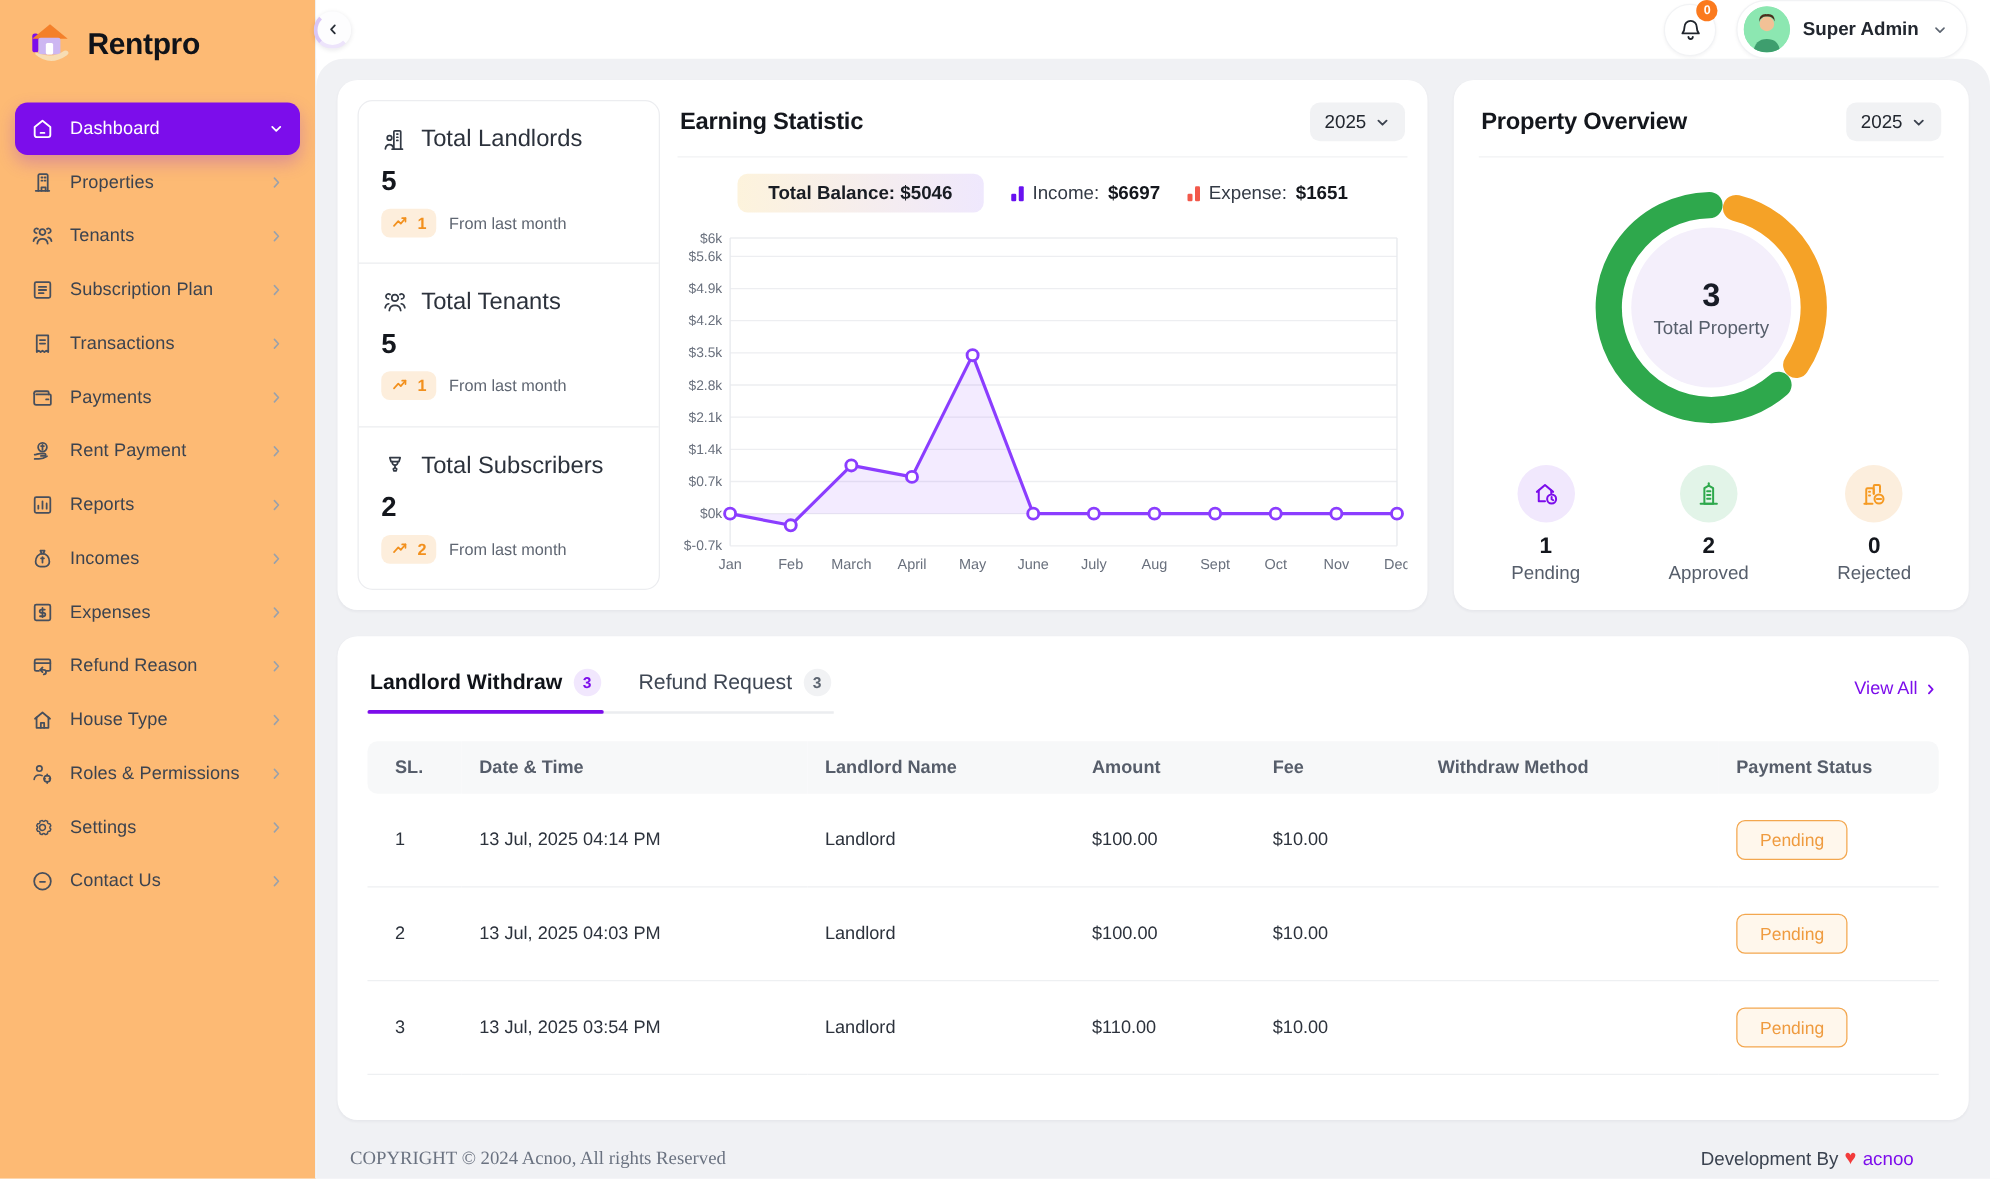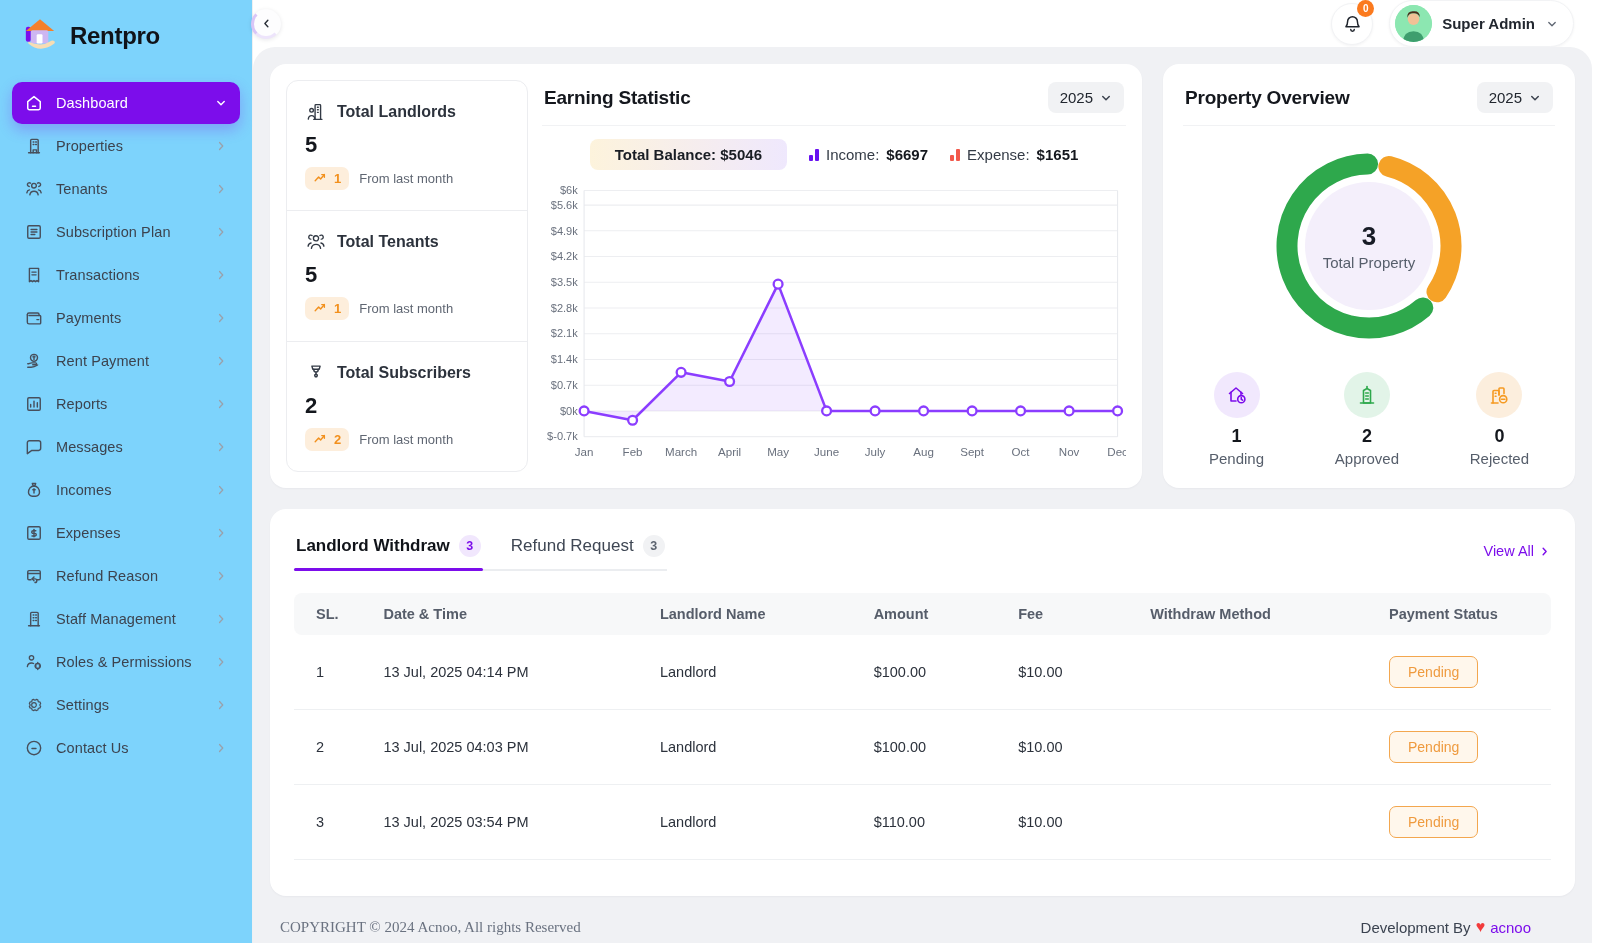--- a/index.html
+++ b/index.html
@@ -1,21 +1,21 @@
 <!DOCTYPE html>
 <html><head>
 <meta charset="utf-8">
 <style>
   * { margin:0; padding:0; box-sizing:border-box; }
   html,body { width:1600px; height:943px; overflow:hidden; }
   body { font-family:"Liberation Sans", sans-serif; background:#ffffff; color:#1a1d23; }
   .app { display:flex; width:1600px; height:943px; }
 
   
-  .sidebar { width:253px; min-width:253px; background:#7dd3fc; border-right:1px solid #eef0f2; height:943px; }
+  .sidebar { width:253px; min-width:253px; background:#fdba74; border-right:1px solid #eef0f2; height:943px; }
   .logo-row { display:flex; align-items:center; gap:10px; padding:16px 20px; height:72px; }
   .logo-mark { width:40px; height:40px; }
   .logo-text { font-size:24px; font-weight:800; letter-spacing:-.3px; color:#101319; }
   .side-nav { padding:10px 12px; }
   .side-item { display:flex; align-items:center; gap:12px; height:42px; padding:0 12px; border-radius:10px; color:#3c434f; cursor:pointer; margin-bottom:1px; }
   .side-item .s-ic { display:flex; color:#474f5c; }
   .side-item .s-ic svg { width:20px; height:20px; }
   .side-item .s-lb { flex:1; font-size:14.5px; font-weight:500; letter-spacing:.1px; }
   .side-item .s-ch { display:flex; color:#9aa1ab; }
   .side-item .s-ch svg { width:14px; height:14px; }
@@ -39,21 +39,21 @@
   .panel { flex:1; background:#f0f1f4; border-radius:22px 22px 0 0; margin-right:8px; padding:17px 17px 0 17px; display:flex; flex-direction:column; }
 
   .row1 { display:flex; gap:21px; }
   .card { background:#fff; border-radius:16px; box-shadow:0 1px 2px rgba(16,24,40,.04); }
   .card-earning { flex:1; display:flex; padding:16px; gap:14px; height:424px; }
   .stats-col { width:242px; min-width:242px; border:1px solid #ECEDF0; border-radius:12px; display:flex; flex-direction:column; }
   .stat-block { flex:1; padding:16px 18px; border-bottom:1px solid #ECEDF0; display:flex; flex-direction:column; justify-content:center; gap:9px; }
   .stat-block:last-child { border-bottom:none; }
   .stat-head { display:flex; align-items:center; gap:10px; color:#2c323c; }
   .stat-head svg { width:22px; height:22px; color:#333a45; }
-  .stat-label { font-size:16px; font-weight:700; color:#2c323c; }
+  .stat-label { font-size:19px; font-weight:400; color:#2c323c; }
   .stat-value { font-size:22px; font-weight:700; color:#14171d; }
   .stat-foot { display:flex; align-items:center; gap:10px; }
   .trend-badge { display:flex; align-items:center; gap:6px; background:#FDEEDC; border-radius:7px; padding:4px 8px; color:#F2901D; font-weight:700; font-size:13px; }
   .trend-badge svg { width:15px; height:15px; }
   .stat-note { font-size:13px; color:#5f6672; }
 
   .chart-wrap { flex:1; display:flex; flex-direction:column; min-width:0; }
   .card-head { display:flex; align-items:center; justify-content:space-between; padding:2px 2px 12px 2px; border-bottom:1px solid #f1f2f4; }
   .card-title { font-size:19px; font-weight:700; color:#14171d; letter-spacing:-.2px; }
   .year-select { display:flex; align-items:center; gap:7px; background:#F1F2F4; border-radius:8px; padding:7px 12px; font-size:15px; color:#22272f; cursor:pointer; }
@@ -242,33 +242,20 @@
           <span class="s-lb">Reports</span>
           <span class="s-ch">
             <svg viewBox="0 0 24 24" fill="none" stroke="currentColor" stroke-width="2.2" stroke-linecap="round" stroke-linejoin="round">
               <path d="M9.5 6 15 12l-5.5 6"></path>
             </svg>
           </span>
         </div>
         <div class="side-item">
           <span class="s-ic">
             <svg viewBox="0 0 24 24" fill="none" stroke="currentColor" stroke-width="1.7" stroke-linecap="round" stroke-linejoin="round">
-              <path d="M4 7A2.5 2.5 0 0 1 6.5 4.5h11A2.5 2.5 0 0 1 20 7v6.6a2.5 2.5 0 0 1-2.5 2.5H9.4L4 20Z"></path>
-            </svg>
-          </span>
-          <span class="s-lb">Messages</span>
-          <span class="s-ch">
-            <svg viewBox="0 0 24 24" fill="none" stroke="currentColor" stroke-width="2.2" stroke-linecap="round" stroke-linejoin="round">
-              <path d="M9.5 6 15 12l-5.5 6"></path>
-            </svg>
-          </span>
-        </div>
-        <div class="side-item">
-          <span class="s-ic">
-            <svg viewBox="0 0 24 24" fill="none" stroke="currentColor" stroke-width="1.7" stroke-linecap="round" stroke-linejoin="round">
               <path d="M10 4.2h4l-1.1 2.9h-1.8Z"></path>
               <path d="M12 7.1c-4 0-6.6 3.6-6.6 7.7A4.6 4.6 0 0 0 10 19.5h4a4.6 4.6 0 0 0 4.6-4.7c0-4.1-2.6-7.7-6.6-7.7Z"></path>
               <path d="M12 10.4v5.2M10.6 11.6h2.8"></path>
             </svg>
           </span>
           <span class="s-lb">Incomes</span>
           <span class="s-ch">
             <svg viewBox="0 0 24 24" fill="none" stroke="currentColor" stroke-width="2.2" stroke-linecap="round" stroke-linejoin="round">
               <path d="M9.5 6 15 12l-5.5 6"></path>
             </svg>
@@ -301,26 +288,26 @@
           <span class="s-lb">Refund Reason</span>
           <span class="s-ch">
             <svg viewBox="0 0 24 24" fill="none" stroke="currentColor" stroke-width="2.2" stroke-linecap="round" stroke-linejoin="round">
               <path d="M9.5 6 15 12l-5.5 6"></path>
             </svg>
           </span>
         </div>
         <div class="side-item">
           <span class="s-ic">
             <svg viewBox="0 0 24 24" fill="none" stroke="currentColor" stroke-width="1.7" stroke-linecap="round" stroke-linejoin="round">
-              <path d="M8 20V5.2A1.2 1.2 0 0 1 9.2 4h6.6A1.2 1.2 0 0 1 17 5.2V20"></path>
-              <path d="M5.5 20h13"></path>
-              <path d="M11 7.2h.9M14 7.2h.9M11 10.5h.9M14 10.5h.9M11 13.8h.9M14 13.8h.9"></path>
-            </svg>
-          </span>
-          <span class="s-lb">Staff Management</span>
+              <path d="M4.8 10.8 12 4.8l7.2 6"></path>
+              <path d="M6.3 9.6V19.5h11.4V9.6"></path>
+              <path d="M10.4 19.5v-4.8h3.2v4.8"></path>
+            </svg>
+          </span>
+          <span class="s-lb">House Type</span>
           <span class="s-ch">
             <svg viewBox="0 0 24 24" fill="none" stroke="currentColor" stroke-width="2.2" stroke-linecap="round" stroke-linejoin="round">
               <path d="M9.5 6 15 12l-5.5 6"></path>
             </svg>
           </span>
         </div>
         <div class="side-item">
           <span class="s-ic">
             <svg viewBox="0 0 24 24" fill="none" stroke="currentColor" stroke-width="1.6" stroke-linecap="round" stroke-linejoin="round">
               <path d="M9 9.6a2.6 2.6 0 1 0 0-5.2 2.6 2.6 0 0 0 0 5.2Z"></path>

